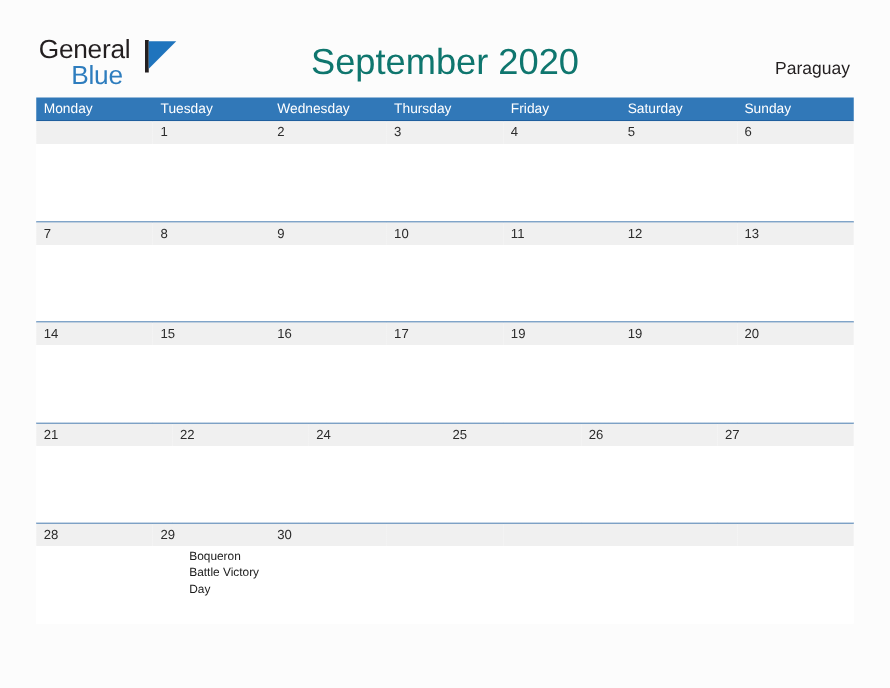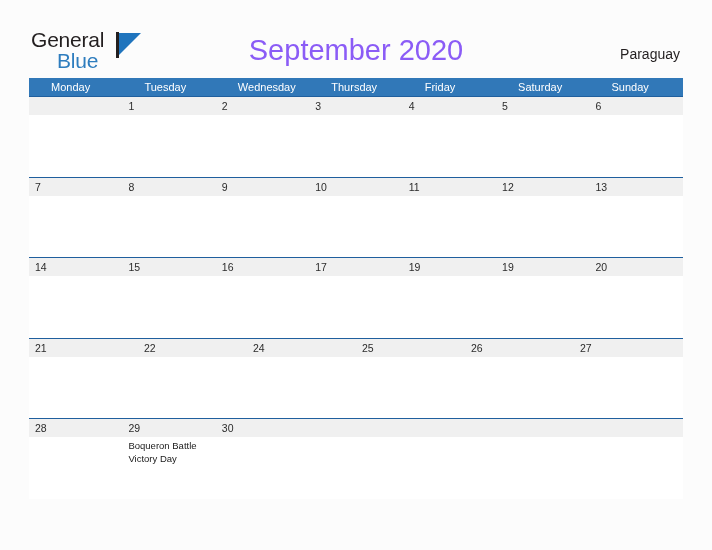--- a/index.html
+++ b/index.html
@@ -65,21 +65,21 @@
     background: #231f20;
   }
 
   .title {
     position: absolute;
     left: 0;
     right: 0;
     top: 34px;
     text-align: center;
     font-size: 29px;
-    color: #8b5cf6;
+    color: #0f766e;
     font-weight: normal;
     letter-spacing: 0px;
   }
 
   .region {
     position: absolute;
     right: 32px;
     top: 46px;
     font-size: 14px;
     color: #231f20;
@@ -96,21 +96,21 @@
   .weekday-header {
     display: flex;
     background: #3178b8;
     height: 18px;
   }
   .weekday-cell {
     flex: 1 1 0;
     color: #ffffff;
     font-size: 11px;
     line-height: 18px;
-    padding-left: 22px;
+    padding-left: 6px;
     box-sizing: border-box;
     white-space: nowrap;
     overflow: hidden;
   }
 
   .week-row {
     display: flex;
     border-top: 1.5px solid #1f5f9e;
     height: 80.5px;
     box-sizing: border-box;
@@ -141,20 +141,21 @@
   }
 
   .event-list {
     padding: 2px 5px 0 6px;
   }
   .event {
     font-size: 9.5px;
     line-height: 13px;
     color: #1a1a1a;
     word-wrap: break-word;
+    margin-left: 23px;
   }
 </style>
 </head>
 <body>
 
 <div class="page-header">
 
   <div class="brand">
     <span class="brand-row1">
       <span>General</span>

